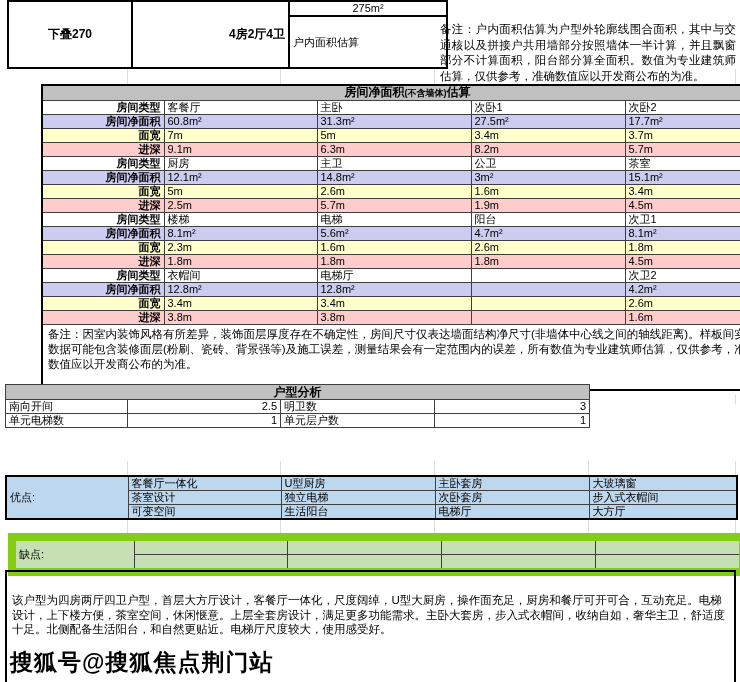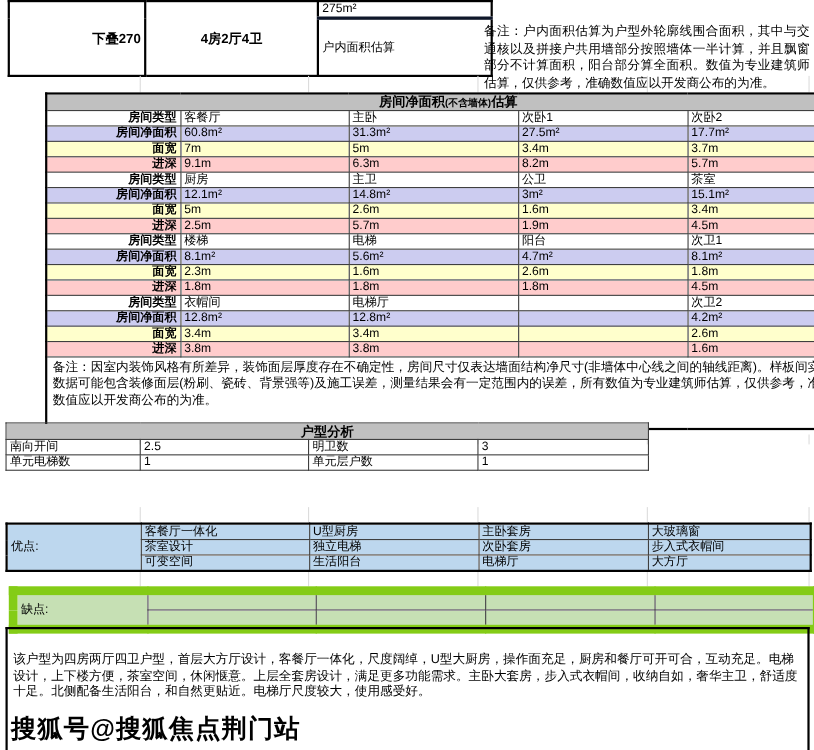--- a/index.html
+++ b/index.html
@@ -8,23 +8,23 @@
     background:#ffffff; color:#000;
     font-family:"Liberation Sans","DejaVu Sans",sans-serif;
     font-size:11px;
   }
   table { border-collapse:collapse; table-layout:fixed; }
   td { padding:0 3px; height:13px; line-height:13px; white-space:nowrap; overflow:hidden; }
 
   
   .top-table { position:absolute; top:0; left:7px; border:2px solid #000; }
   .top-table td { border:2px solid #000; }
-  .top-table .c1 { width:116px; text-align:right; font-weight:bold; font-size:12px; }
-  .top-table .c2 { width:149px; text-align:center; font-weight:bold; font-size:12px; }
-  .top-table .c3a { width:150px; height:13px; border-bottom:3px solid #0f172a; }
+  .top-table .c1 { width:116px; text-align:center; font-weight:bold; font-size:12px; }
+  .top-table .c2 { width:149px; text-align:right; font-weight:bold; font-size:12px; }
+  .top-table .c3a { width:150px; height:13px; border-bottom:1px solid #0f172a;text-align:center; }
   .top-table .c3b { height:50px; vertical-align:middle; }
   .top-note {
     position:absolute; top:22px; left:440px; width:296px;
     font-size:11.5px; line-height:15.5px; white-space:normal; text-align:justify;
   }
 
   
   .gapgrid {
     position:absolute; left:5px; width:731px;
     background-image:linear-gradient(#dcdcdc,#dcdcdc),linear-gradient(#dcdcdc,#dcdcdc),linear-gradient(#dcdcdc,#dcdcdc),linear-gradient(#dcdcdc,#dcdcdc),linear-gradient(#dcdcdc,#dcdcdc);
@@ -51,21 +51,21 @@
     padding:2px 5px; font-size:11.5px; line-height:15px; background:#fff;
   }
 
   
   .analysis-table { position:absolute; top:384px; left:5px; width:584px; }
   .analysis-table td { border:1px solid #3f3f3f; }
   .analysis-table col.cA { width:122px; }
   .analysis-table col.cB { width:153px; }
   .analysis-table col.cC { width:154px; }
   .analysis-table col.cD { width:155px; }
-  .analysis-table .val { text-align:left; }
+  .analysis-table .val { text-align:right; }
   .analysis-table .nb { border:none; background:transparent; }
 
   
   .pros-table { position:absolute; top:475px; left:5px; width:731px; border:2px solid #000; }
   .pros-table td { border:1px solid #3f3f3f; background:var(--pros_blue,#BDD7EE); }
   .cons-table { position:absolute; top:533px; left:8px; width:731px; border:8px solid #84cc16; }
   .cons-table td { border:1px solid #3f3f3f; background:var(--cons_green,#C6E0B4); }
   .pros-table col.cA,.cons-table col.cA { width:122px; }
   .pros-table col.cB,.cons-table col.cB { width:153px; }
   .pros-table col.cC,.cons-table col.cC { width:154px; }

